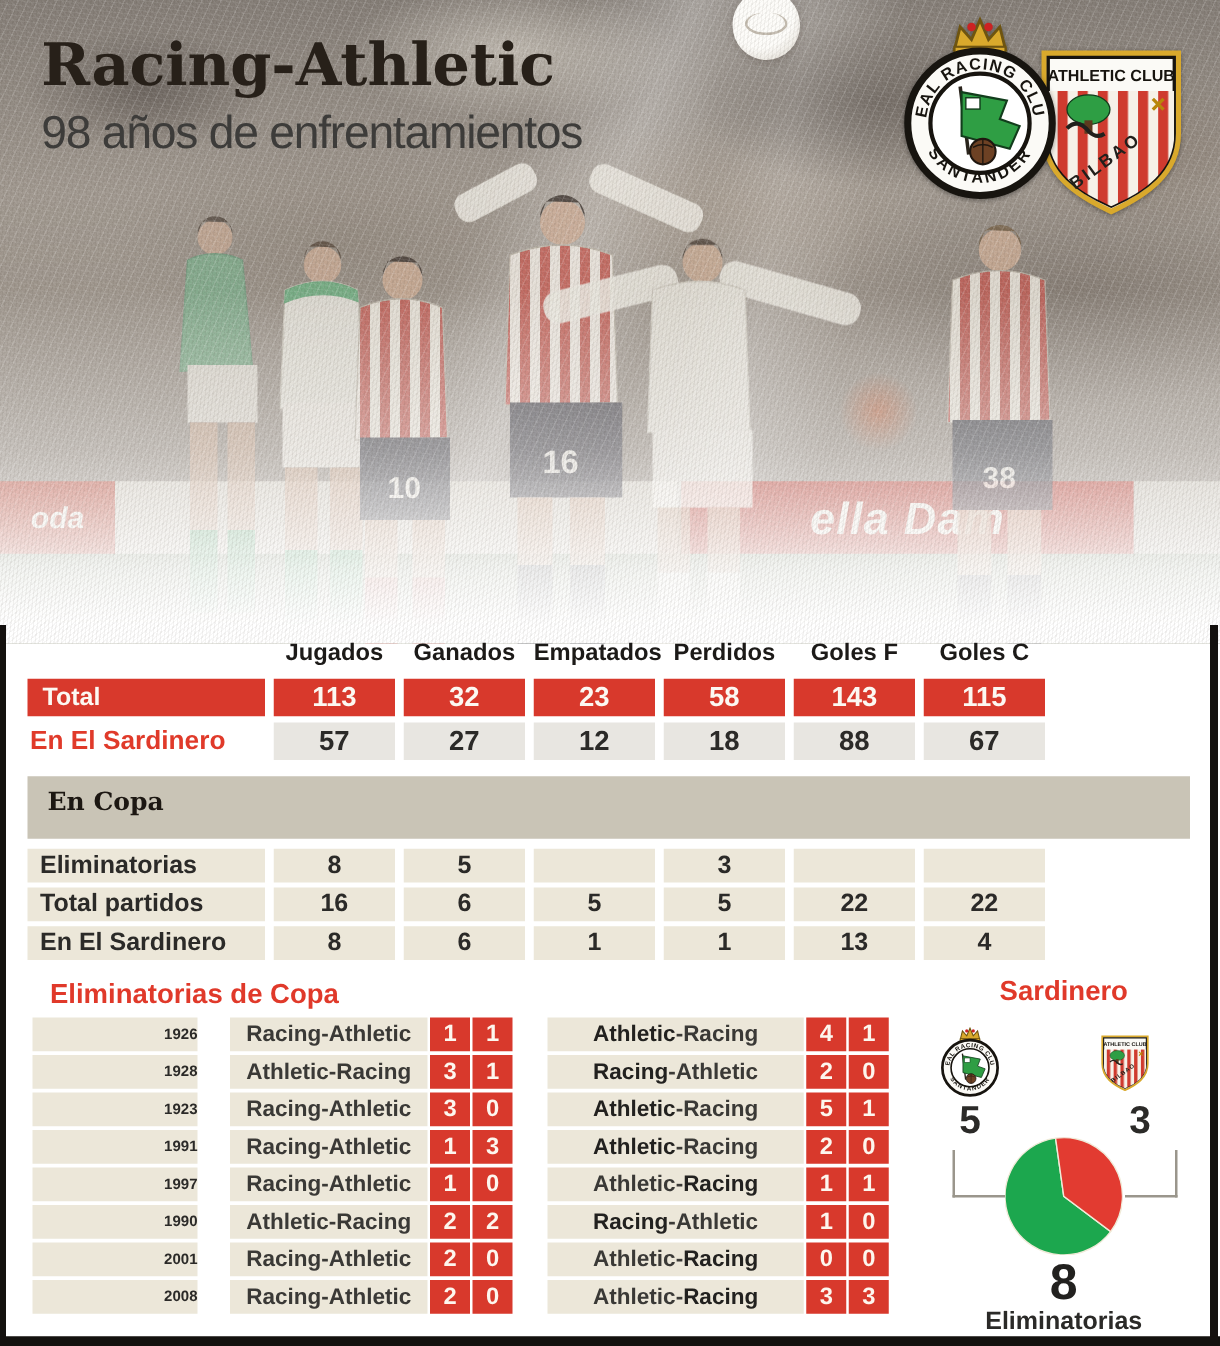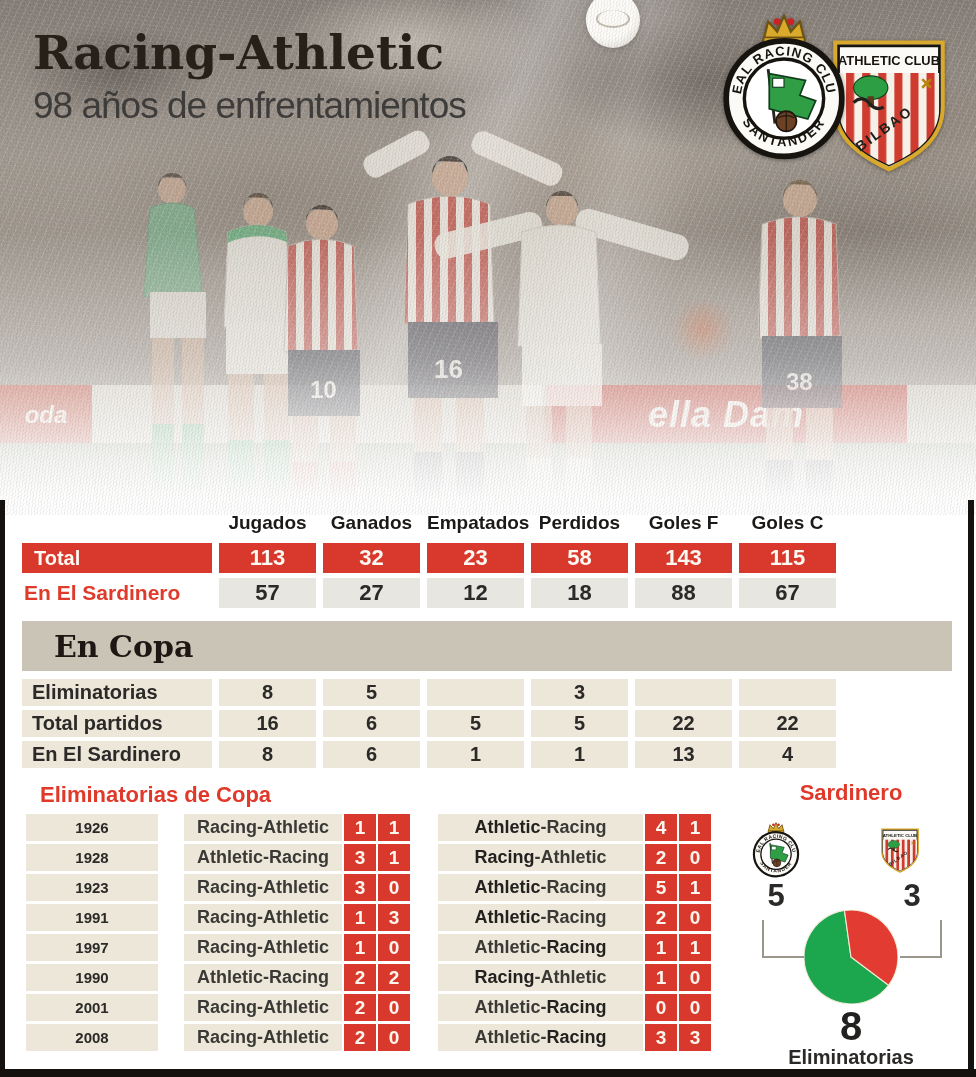--- a/index.html
+++ b/index.html
@@ -66,32 +66,32 @@
   #statsHead{top:512px;}
   #rowTotal{top:543px;height:30px;}
   #rowSard{top:578px;height:30px;}
   .lab-red{background:#d8392c;color:#fcf8f2;font-weight:bold;font-size:20px;line-height:30px;padding-left:12px;}
   .vcell-red{background:#d8392c;color:#fcf8f2;font-weight:bold;font-size:22px;line-height:30px;text-align:center;}
   .lab-sard{color:#e03a2a;font-weight:bold;font-size:21px;line-height:30px;padding-left:2px;}
   .vcell-gray{background:#e8e6e1;color:#2b2a28;font-weight:600;font-size:22px;line-height:30px;text-align:center;}
 
   
   .copa-banner{position:absolute;left:22px;top:621px;width:930px;height:50px;background:#c9c4b6;z-index:10;}
-  .copa-banner h2{font-family:"DejaVu Serif",serif;font-size:30px;font-weight:700;color:#1c1712;
-    margin:0;padding:8px 0 0 32px;}
+  .copa-banner h2{font-family:"DejaVu Serif",serif;font-size:20px;font-weight:700;color:#1c1712;
+    margin:0;padding:8px 0 0 16px;}
   .copa-row{height:27px;}
   .lab-copa{background:#ece7d9;color:#2b2a28;font-weight:bold;font-size:20px;line-height:27px;padding-left:10px;}
   .vcell-copa{background:#ece7d9;color:#2b2a28;font-weight:600;font-size:20px;line-height:27px;text-align:center;}
 
   
   .elim-title{position:absolute;left:40px;top:782px;font-size:22px;font-weight:bold;color:#e0392a;z-index:10;}
   #matchList{position:absolute;left:26px;top:814px;width:712px;z-index:10;}
   .mrow{display:flex;height:27px;margin-bottom:3px;}
-  .ycell{width:132px;background:#ece7d9;color:#2b2a28;font-weight:bold;font-size:15px;
-    line-height:27px;text-align:center;}
+  .ycell{width:132px;background:#ece7d9;color:#2b2a28;font-weight:bold;font-size:12px;
+    line-height:27px;text-align:right;}
   .fix{background:#ece7d9;color:#3a3936;font-weight:600;font-size:18px;line-height:27px;text-align:center;}
   .fix1{width:158px;margin-left:26px;}
   .fix2{width:205px;margin-left:28px;}
   .fix .win{font-weight:800;color:#22211f;}
   .sb{width:32px;margin-left:2px;background:#d8392c;color:#fdf6ee;font-weight:bold;font-size:19px;
     line-height:27px;text-align:center;}
 
   
   .vic-panel{position:absolute;left:742px;top:780px;width:218px;height:290px;z-index:10;}
   .vic-title{position:absolute;left:0;top:0;width:100%;text-align:center;font-size:22px;

